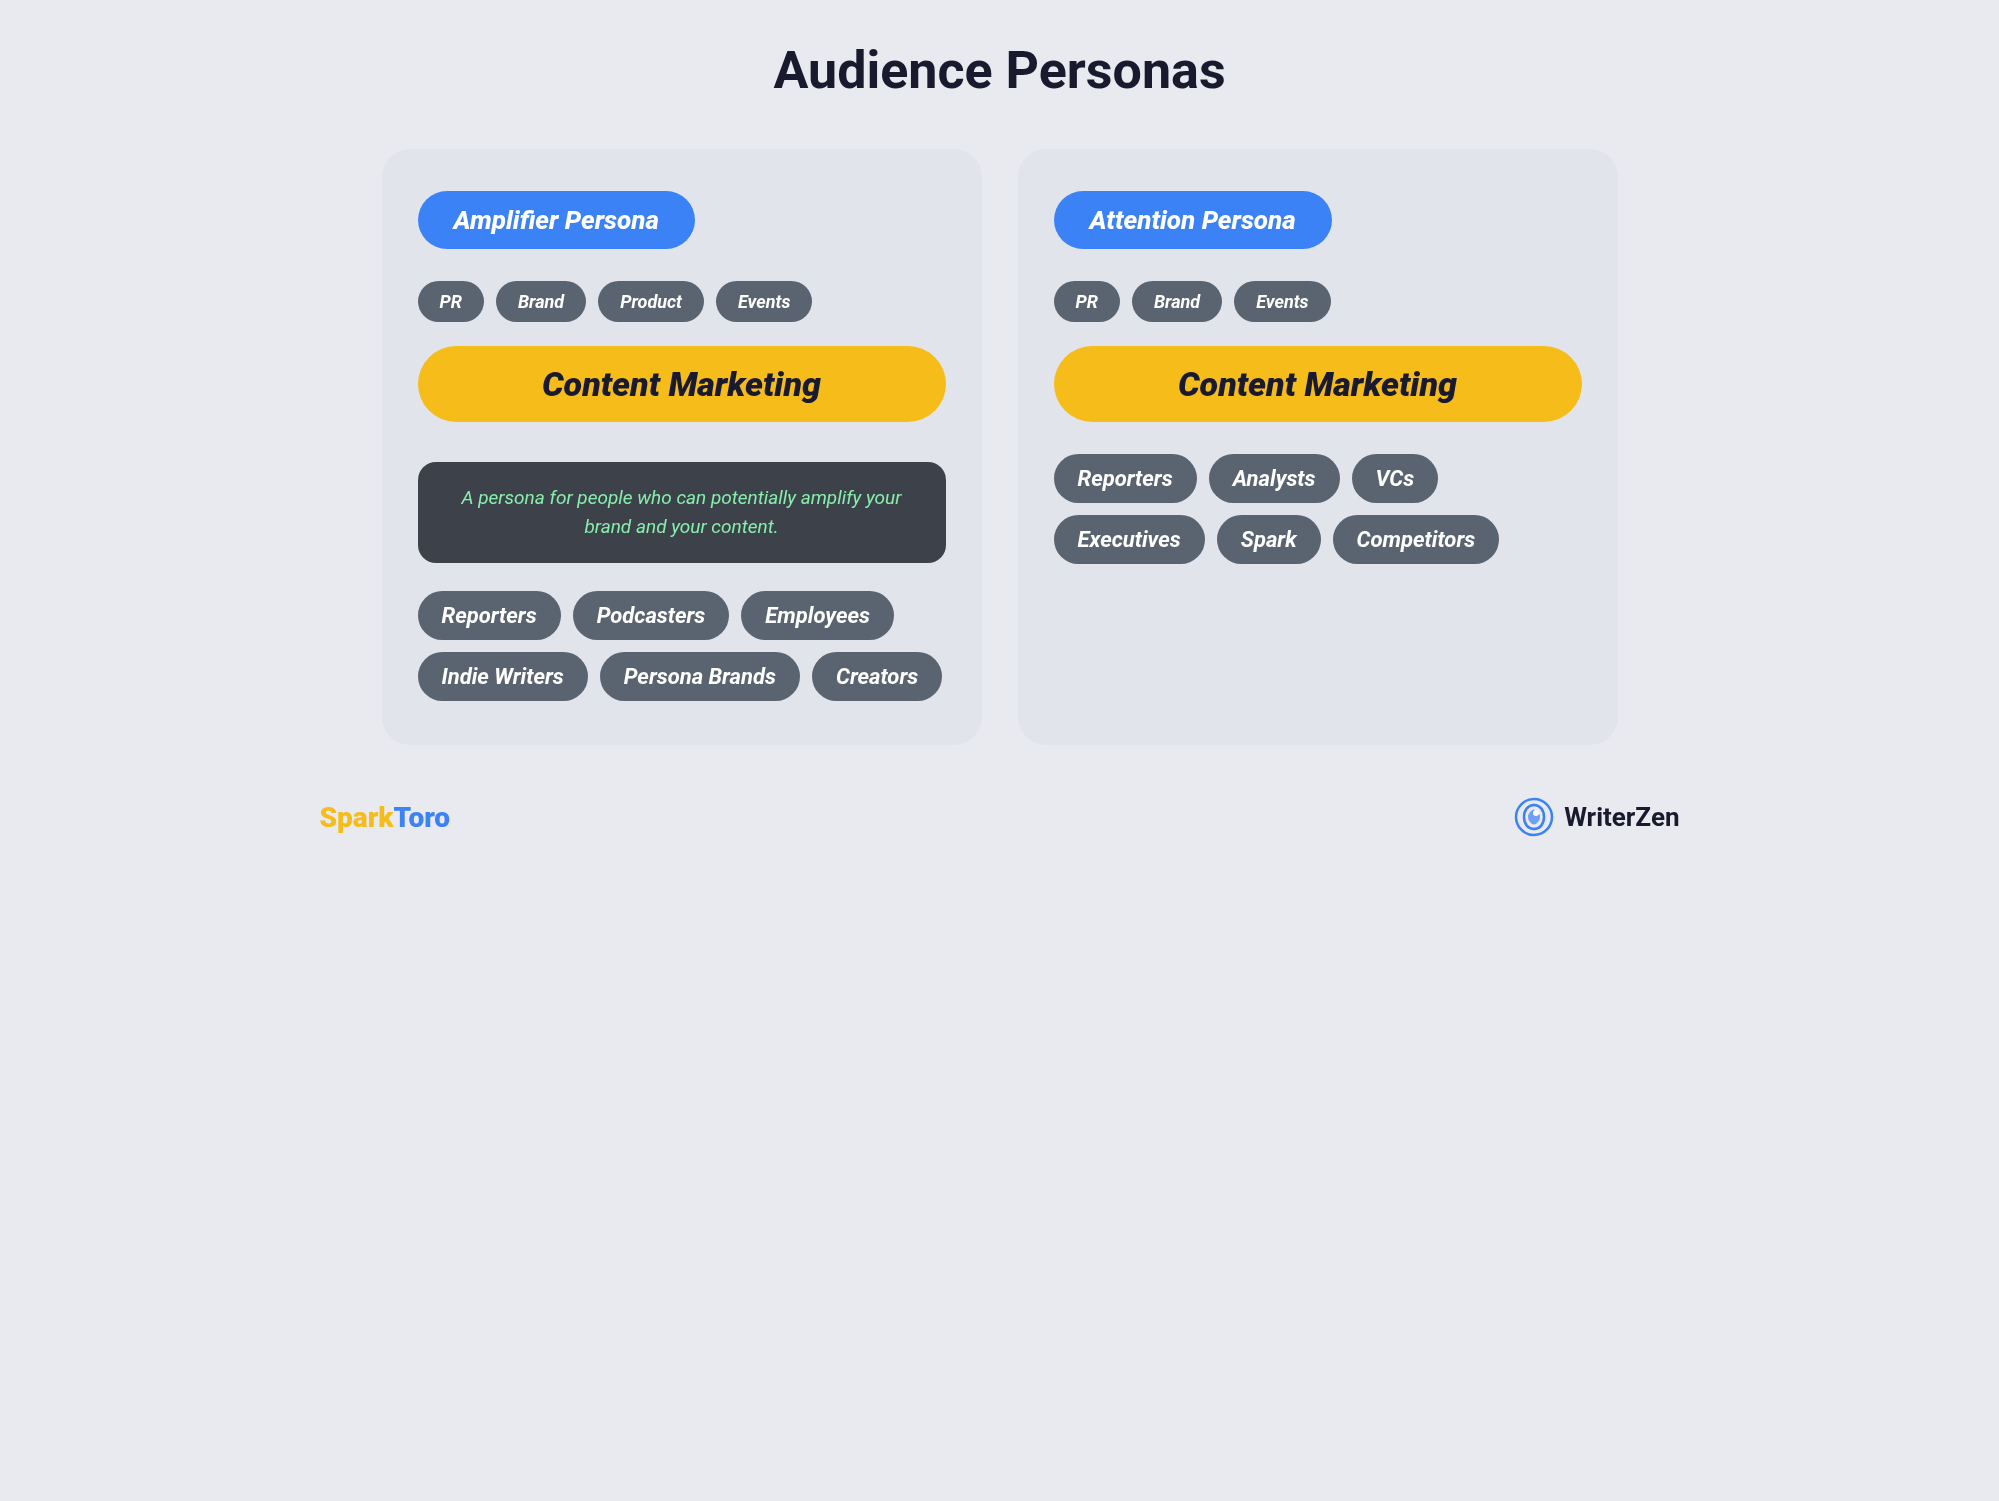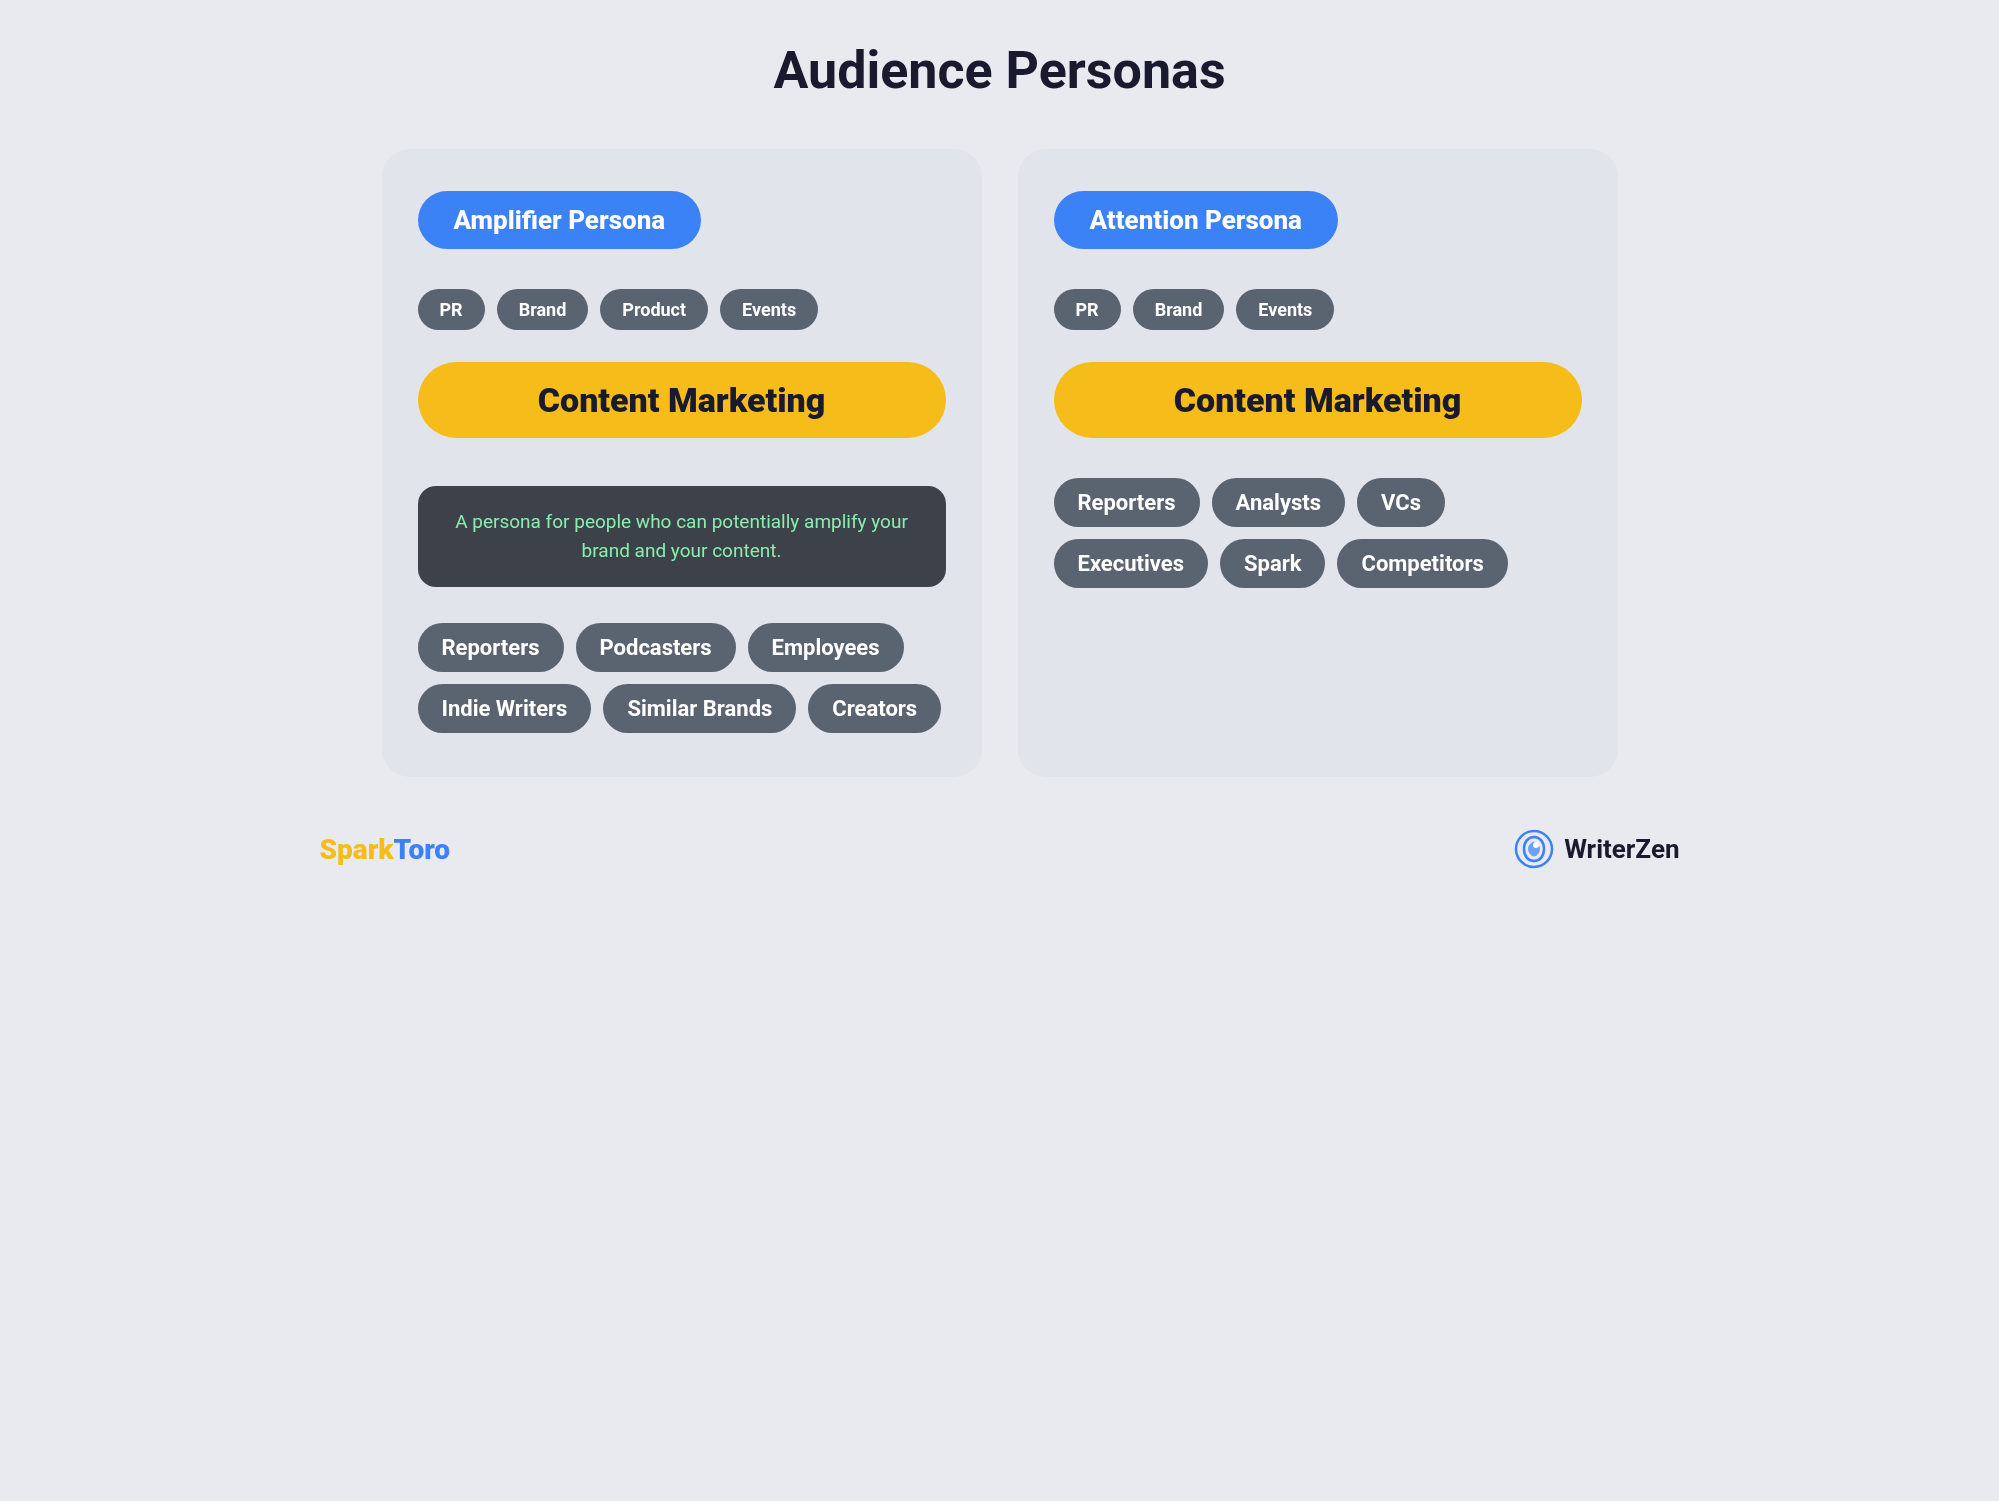--- a/index.html
+++ b/index.html
@@ -31,21 +31,22 @@
     }
 
     .card {
       background-color: #e2e4eb;
       border-radius: 28px;
       padding: 42px 36px 44px;
       flex: 1;
       max-width: 600px;
       display: flex;
       flex-direction: column;
-      gap: 8px;
+      gap: 0;
+      font-style: italic;
     }
 
     .persona-badge {
       display: inline-flex;
       align-items: center;
       justify-content: center;
       background-color: #3b82f6;
       color: #ffffff;
       font-weight: 800;
       font-size: 26px;
@@ -166,21 +167,21 @@
 
     <span class="content-marketing-badge">Content Marketing</span>
 
     <div class="description-box">A persona for people who can potentially amplify your brand and your content.</div>
 
     <div class="audience-tags">
       <span class="audience-tag">Reporters</span>
       <span class="audience-tag">Podcasters</span>
       <span class="audience-tag">Employees</span>
       <span class="audience-tag">Indie Writers</span>
-      <span class="audience-tag">Similar Brands</span>
+      <span class="audience-tag">Persona Brands</span>
       <span class="audience-tag">Creators</span>
     </div>
   </div>
 
   <div class="card">
     <div class="persona-badge">Attention Persona</div>
 
     <div class="tags-row">
       <span class="tag">PR</span>
       <span class="tag">Brand</span>

